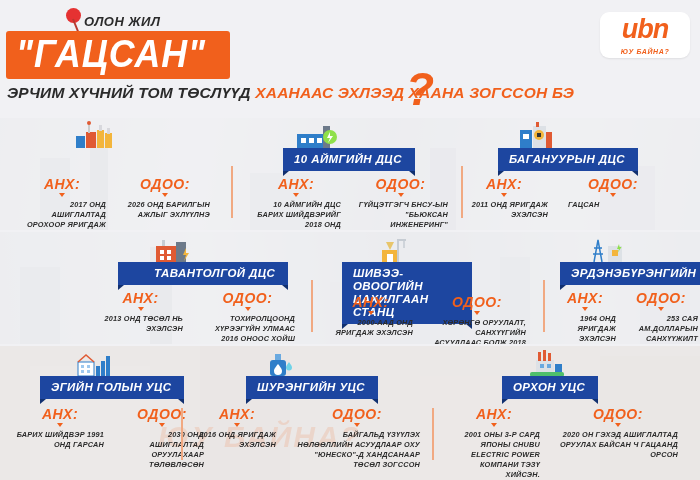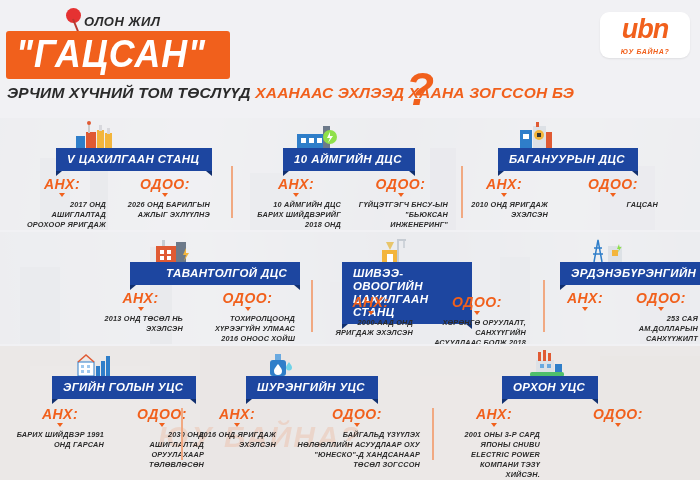--- a/index.html
+++ b/index.html
@@ -295,21 +295,20 @@
           <rect x="6" y="16" width="9" height="12" fill="#2f7ec9"></rect>
           <rect x="16" y="12" width="10" height="16" fill="#e05a33"></rect>
           <rect x="27" y="10" width="7" height="18" fill="#f3b53c"></rect>
           <rect x="35" y="13" width="7" height="15" fill="#f3b53c"></rect>
           <rect x="29" y="5" width="3" height="6" fill="#d8d8dd"></rect>
           <rect x="37" y="8" width="3" height="6" fill="#d8d8dd"></rect>
           <rect x="18" y="4" width="2" height="9" fill="#cccccc"></rect>
           <circle cx="19" cy="3" r="2" fill="#e05a33"></circle>
         </svg>
       </div>
-      <div class="card-title" style="left:48px;">V ЦАХИЛГААН СТАНЦ<i class="ribbon-l"></i><i class="ribbon-r"></i></div>
       <div class="col" style="left:10px;width:88px;">
         <div class="col-label">АНХ:</div>
         <div class="col-arrow"></div>
         <div class="col-text">2017 ОНД АШИГЛАЛТАД ОРОХООР ЯРИГДАЖ БАЙВ</div>
       </div>
       <div class="col" style="left:112px;width:90px;">
         <div class="col-label">ОДОО:</div>
         <div class="col-arrow"></div>
         <div class="col-text">2026 ОНД БАРИЛГЫН АЖЛЫГ ЭХЛҮҮЛНЭ</div>
       </div>
@@ -351,26 +350,26 @@
           <rect x="11" y="14" width="6" height="5" fill="#ffffff"></rect>
           <circle cx="27" cy="15" r="5" fill="#f3b53c"></circle>
           <rect x="25" y="13" width="4" height="4" fill="#333"></rect>
           <rect x="24" y="2" width="3" height="5" fill="#e05a33"></rect>
         </svg>
       </div>
       <div class="card-title" style="left:48px;">БАГАНУУРЫН ДЦС<i class="ribbon-l"></i><i class="ribbon-r"></i></div>
       <div class="col" style="left:10px;width:88px;">
         <div class="col-label">АНХ:</div>
         <div class="col-arrow"></div>
-        <div class="col-text">2010 ОНД ЯРИГДАЖ ЭХЭЛСЭН</div>
+        <div class="col-text">2011 ОНД ЯРИГДАЖ ЭХЭЛСЭН</div>
       </div>
       <div class="col" style="left:118px;width:90px;text-align:center;">
         <div class="col-label">ОДОО:</div>
         <div class="col-arrow"></div>
-        <div class="col-text" style="text-align:right;">ГАЦСАН</div>
+        <div class="col-text" style="text-align:left;">ГАЦСАН</div>
       </div>
     </div>
   </div>
 
   <div class="band band-2">
     <div class="band-photo photo-b">
       <svg width="700" height="112" style="position:absolute;left:0;top:0;">
         <rect x="20" y="35" width="40" height="77" fill="#b6bdc6"></rect>
         <rect x="150" y="15" width="22" height="97" fill="#aeb5bf"></rect>
         <rect x="330" y="50" width="70" height="62" fill="#c0c7cf"></rect>
@@ -386,21 +385,21 @@
           <rect x="6" y="12" width="20" height="16" fill="#e05a33"></rect>
           <rect x="26" y="8" width="10" height="20" fill="#6d7a8a"></rect>
           <rect x="10" y="16" width="4" height="4" fill="#ffffff"></rect>
           <rect x="17" y="16" width="4" height="4" fill="#ffffff"></rect>
           <rect x="10" y="22" width="4" height="4" fill="#ffffff"></rect>
           <rect x="17" y="22" width="4" height="4" fill="#ffffff"></rect>
           <rect x="12" y="6" width="3" height="6" fill="#c6ccd3"></rect>
           <path d="M36 14 l-3 7 h3 l-2 6 5-8 h-3 z" fill="#f3b53c"></path>
         </svg>
       </div>
-      <div class="card-title" style="left:42px;padding-left:36px;">ТАВАНТОЛГОЙ ДЦС<i class="ribbon-l"></i><i class="ribbon-r"></i></div>
+      <div class="card-title" style="left:30px;padding-left:36px;">ТАВАНТОЛГОЙ ДЦС<i class="ribbon-l"></i><i class="ribbon-r"></i></div>
       <div class="col" style="left:10px;width:85px;">
         <div class="col-label">АНХ:</div>
         <div class="col-arrow"></div>
         <div class="col-text">2013 ОНД ТӨСӨЛ НЬ ЭХЭЛСЭН</div>
       </div>
       <div class="col" style="left:112px;width:95px;">
         <div class="col-label">ОДОО:</div>
         <div class="col-arrow"></div>
         <div class="col-text">ТОХИРОЛЦООНД ХҮРЭЭГҮЙН УЛМААС 2016 ОНООС ХОЙШ ГАЦСАН</div>
       </div>
@@ -437,20 +436,21 @@
           <path d="M8 28 L12 6 L16 28 M7 20 L17 20 M8 14 L16 14" stroke="#2f7ec9" stroke-width="1.5" fill="none"></path>
           <rect x="22" y="12" width="14" height="16" fill="#dde1e6"></rect>
           <rect x="26" y="16" width="6" height="6" fill="#f3b53c"></rect>
           <path d="M33 10 l-2 5 h2 l-1.5 4 4-6 h-2 z" fill="#8fe04a"></path>
         </svg>
       </div>
       <div class="card-title" style="left:8px;">ЭРДЭНЭБҮРЭНГИЙН УЦС<i class="ribbon-l"></i></div>
       <div class="col" style="left:2px;width:62px;">
         <div class="col-label">АНХ:</div>
         <div class="col-arrow"></div>
+        <div class="col-text">1964 ОНД ЯРИГДАЖ ЭХЭЛСЭН</div>
       </div>
       <div class="col" style="left:72px;width:74px;">
         <div class="col-label">ОДОО:</div>
         <div class="col-arrow"></div>
         <div class="col-text">253 САЯ АМ.ДОЛЛАРЫН САНХҮҮЖИЛТ ШИЙДЭГДСЭН</div>
       </div>
     </div>
   </div>
 
   <div class="band band-3">
@@ -473,21 +473,21 @@
           <rect x="11" y="17" width="3" height="3" fill="#9ec9ef"></rect>
           <rect x="17" y="17" width="3" height="3" fill="#9ec9ef"></rect>
           <rect x="11" y="22" width="3" height="3" fill="#9ec9ef"></rect>
           <rect x="17" y="22" width="3" height="3" fill="#9ec9ef"></rect>
           <rect x="26" y="18" width="4" height="10" fill="#2f7ec9"></rect>
           <rect x="31" y="13" width="4" height="15" fill="#2f7ec9"></rect>
           <rect x="36" y="8" width="4" height="20" fill="#2f7ec9"></rect>
           <path d="M8 14 L16 7 L24 14" stroke="#e05a33" stroke-width="1.5" fill="none"></path>
         </svg>
       </div>
-      <div class="card-title" style="left:44px;">ЭГИЙН ГОЛЫН УЦС<i class="ribbon-l"></i><i class="ribbon-r"></i></div>
+      <div class="card-title" style="left:32px;">ЭГИЙН ГОЛЫН УЦС<i class="ribbon-l"></i><i class="ribbon-r"></i></div>
       <div class="col" style="left:8px;width:88px;top:60px;">
         <div class="col-label">АНХ:</div>
         <div class="col-arrow"></div>
         <div class="col-text">БАРИХ ШИЙДВЭР 1991 ОНД ГАРСАН</div>
       </div>
       <div class="col" style="left:112px;width:84px;top:60px;">
         <div class="col-label">ОДОО:</div>
         <div class="col-arrow"></div>
         <div class="col-text">2030 ОНД АШИГЛАЛТАД ОРУУЛАХААР ТӨЛӨВЛӨСӨН</div>
       </div>
@@ -532,17 +532,18 @@
       </div>
       <div class="card-title" style="left:60px;">ОРХОН УЦС<i class="ribbon-l"></i><i class="ribbon-r"></i></div>
       <div class="col" style="left:6px;width:92px;top:60px;">
         <div class="col-label">АНХ:</div>
         <div class="col-arrow"></div>
         <div class="col-text">2001 ОНЫ 3-Р САРД ЯПОНЫ CHUBU ELECTRIC POWER КОМПАНИ ТЭЗҮ ХИЙСЭН.</div>
       </div>
       <div class="col" style="left:116px;width:120px;top:60px;">
         <div class="col-label">ОДОО:</div>
         <div class="col-arrow"></div>
+        <div class="col-text">2020 ОН ГЭХЭД АШИГЛАЛТАД ОРУУЛАХ БАЙСАН Ч ГАЦААНД ОРСОН</div>
       </div>
     </div>
   </div>
 
 </div>
 
 </body></html>

